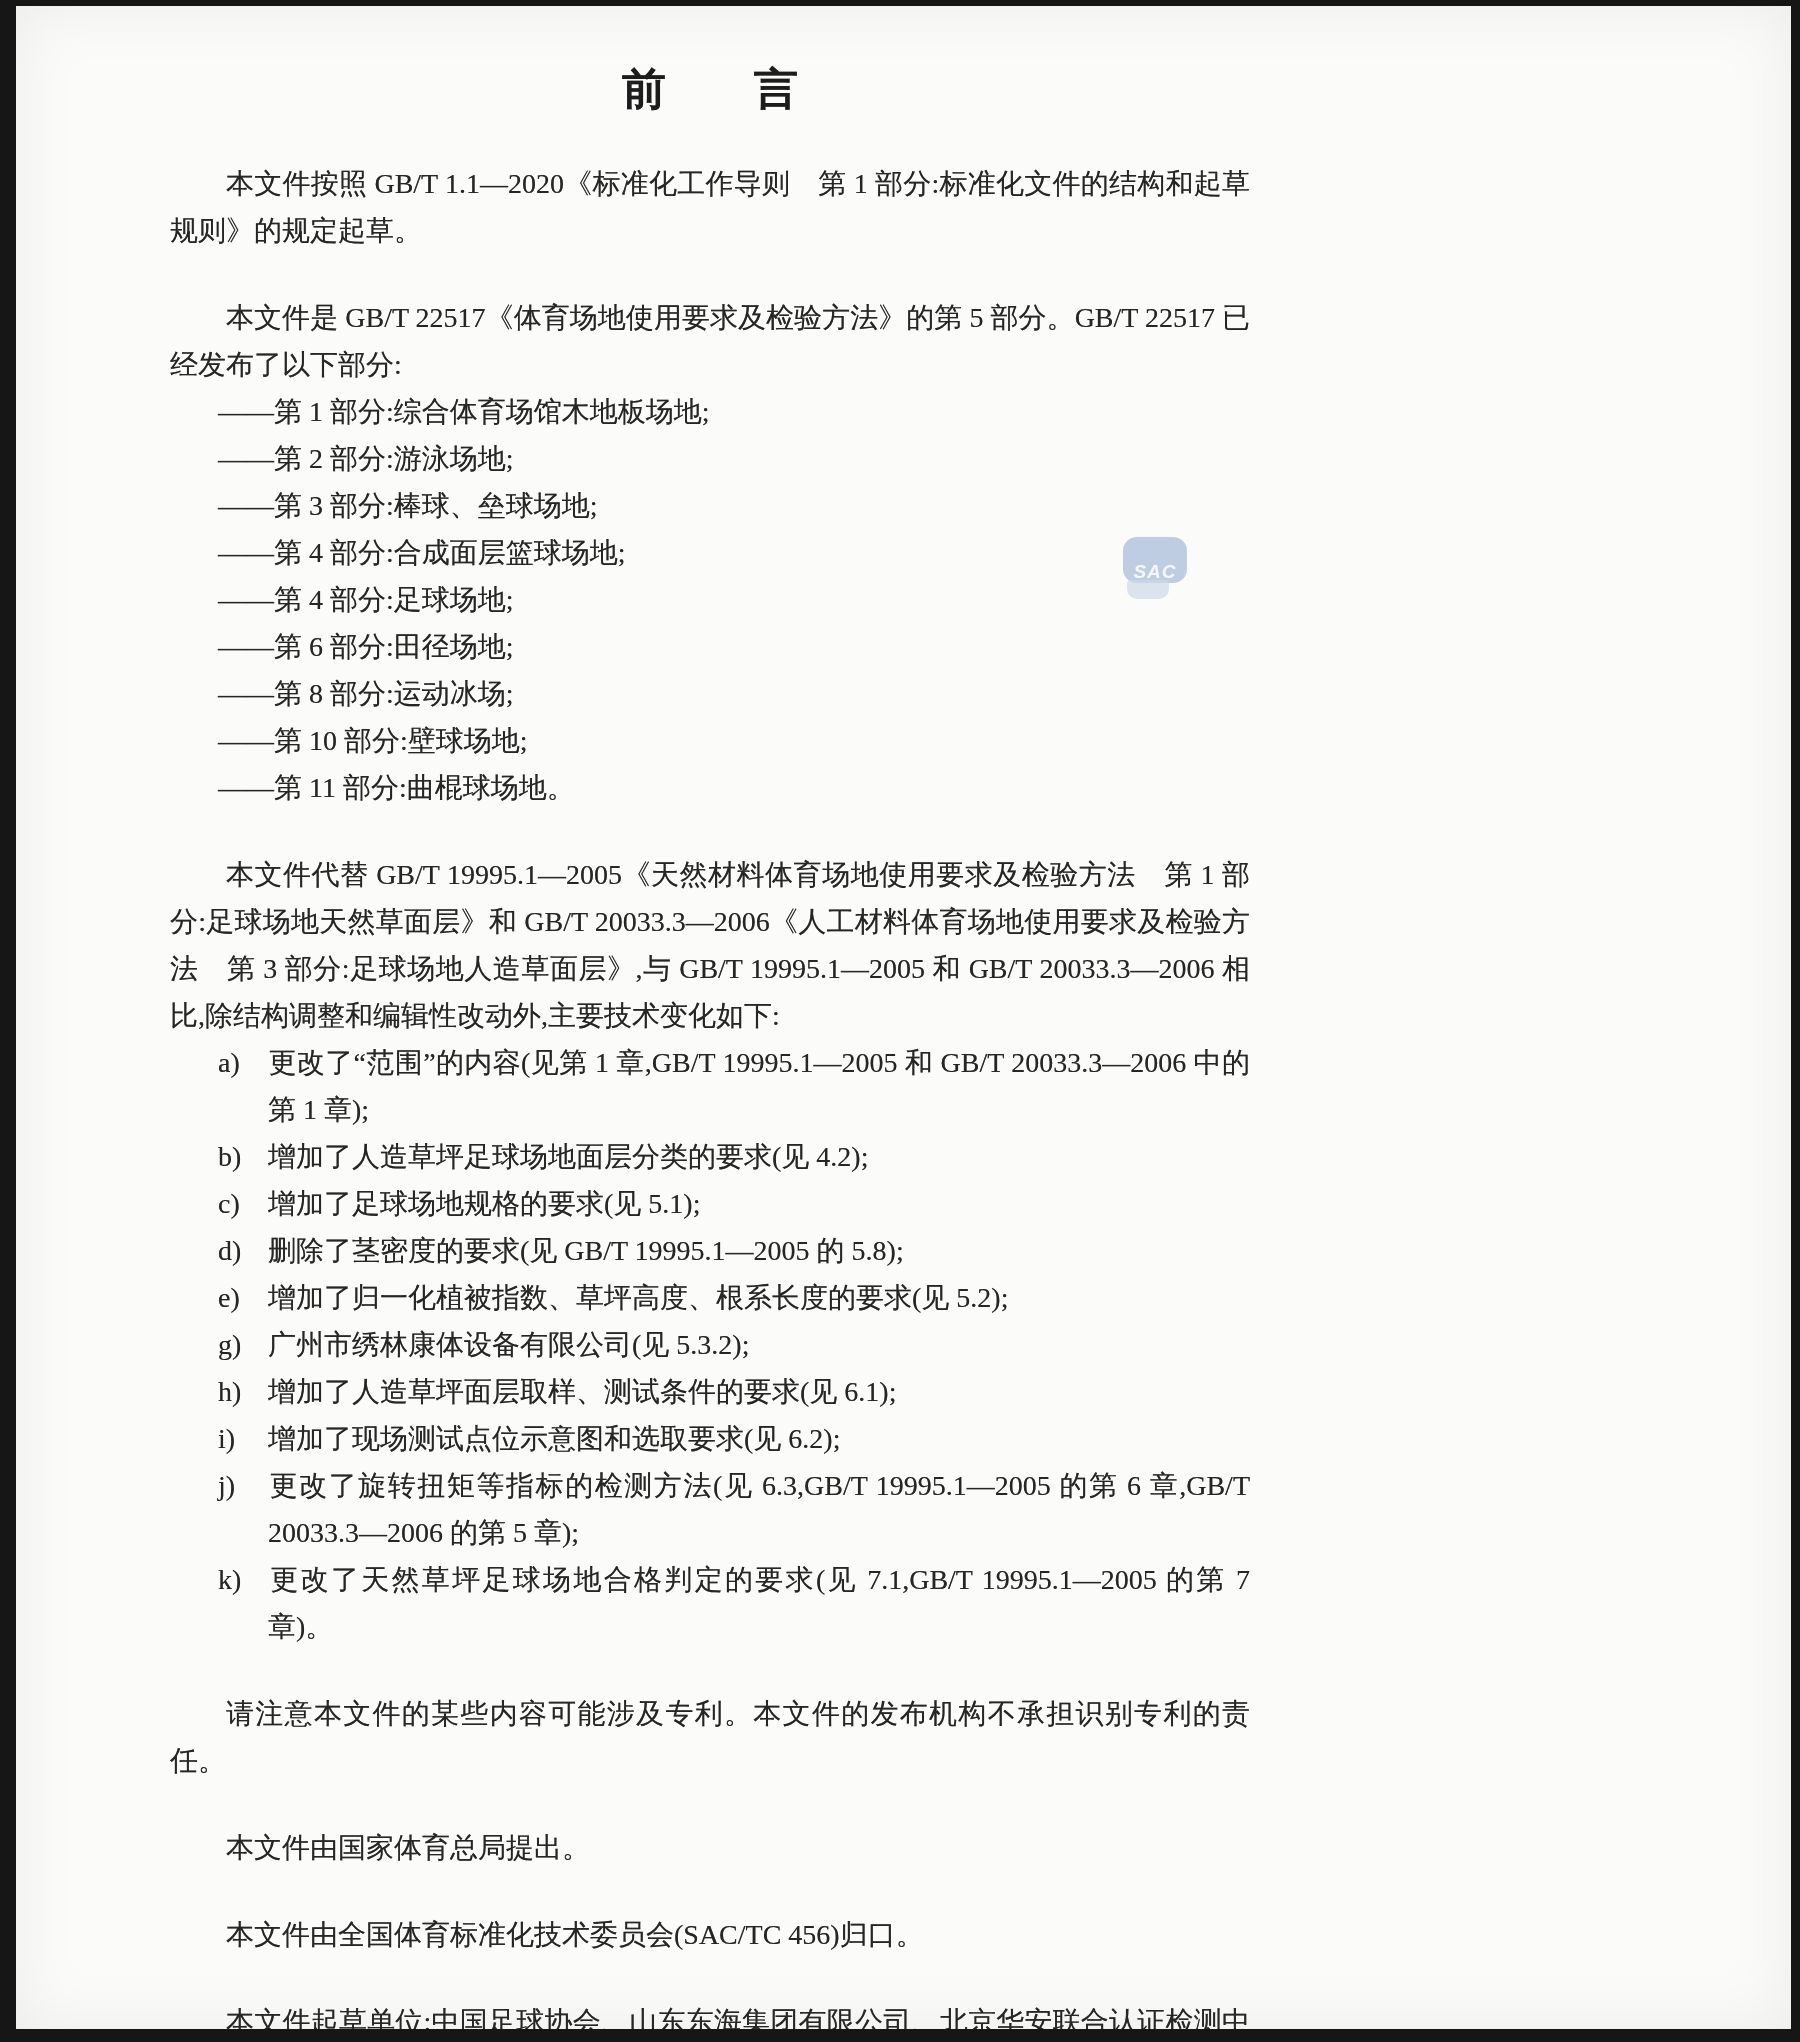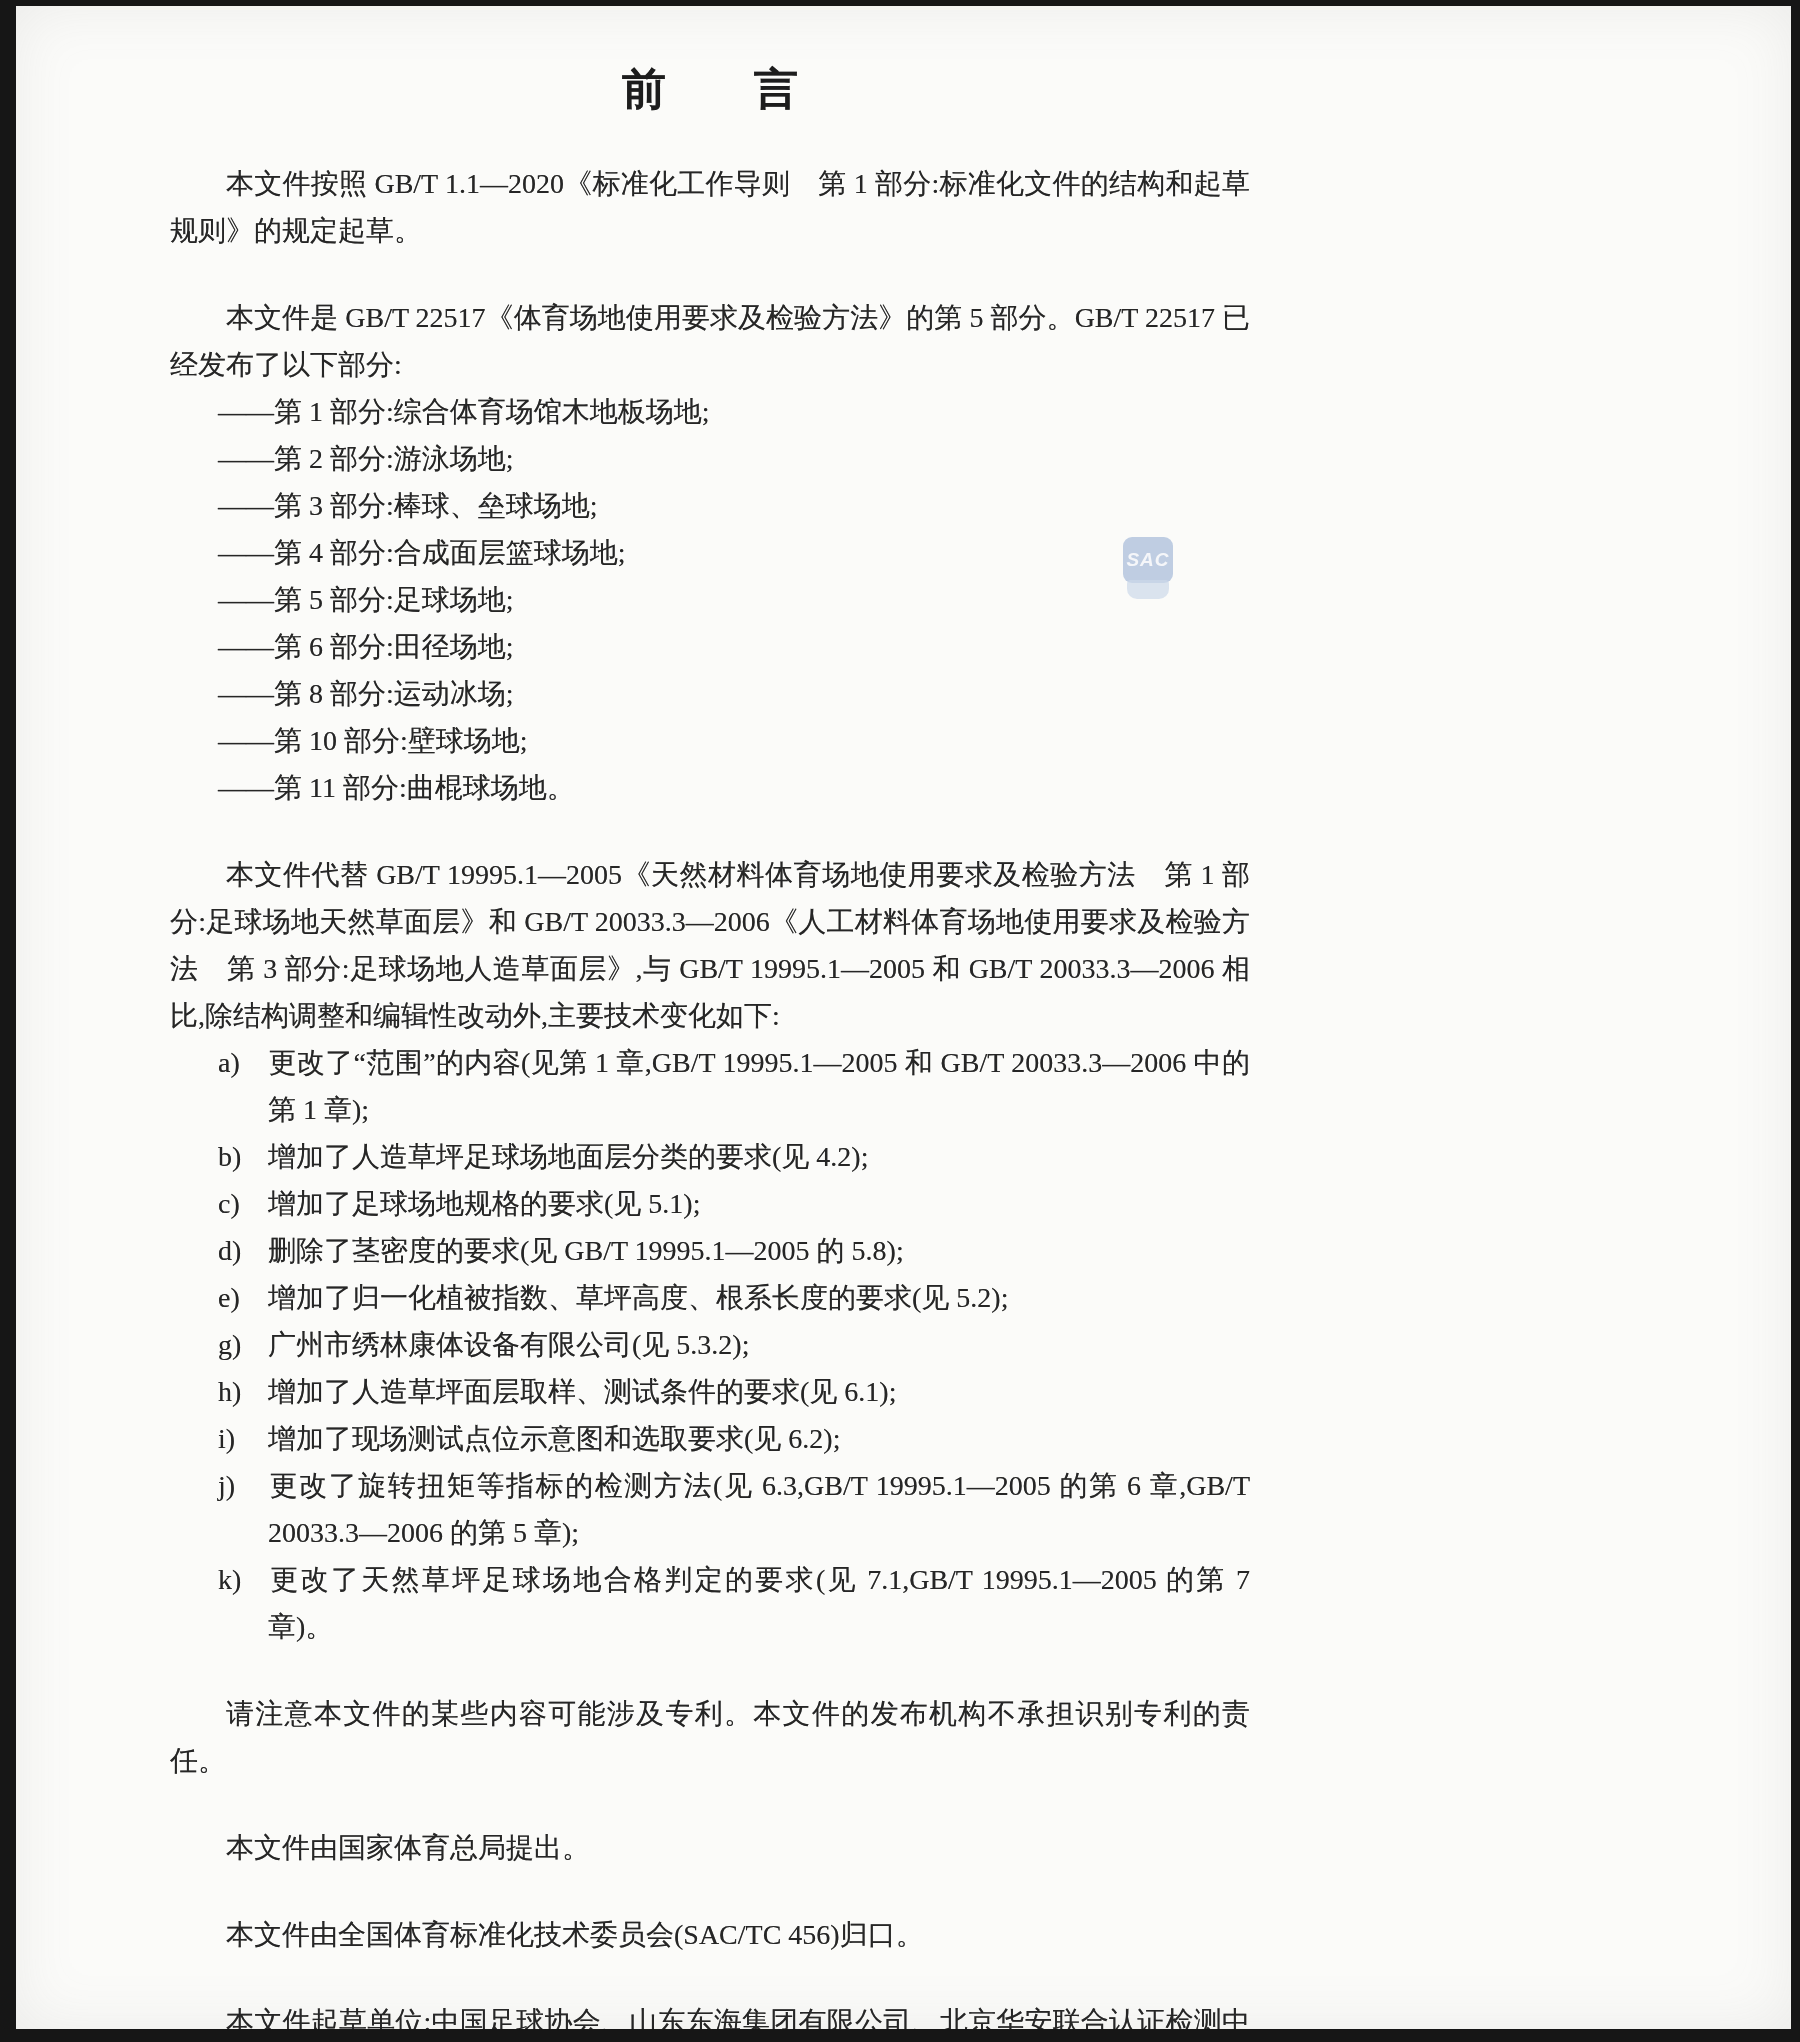--- a/index.html
+++ b/index.html
@@ -36,24 +36,24 @@
     text-shadow:0 0 .6px rgba(0,0,0,.6);
   }
   p{margin:0;}
   .para{text-indent:2em;margin-top:40px;}
   .part{text-indent:48px;}
   .change{padding-left:98px;text-indent:-50px;}
   .clabel{display:inline-block;width:50px;text-indent:0;}
   .watermark{
     position:absolute;
     left:1107px;top:531px;
-    width:50px;height:46px;
+    width:64px;height:46px;
     background:#b5c6df;
-    border-radius:9px;
-    display:flex;align-items:center;justify-content:center;
+    border-radius:14px;
+    display:flex;align-items:flex-end;justify-content:center;
     opacity:.85;
   }
   .watermark span{
     color:#f4f6fa;
     font-size:19px;
     font-weight:700;
     font-style:italic;
     font-family:"Liberation Sans","DejaVu Sans",sans-serif;
     letter-spacing:1px;
   }
@@ -81,21 +81,21 @@
     <h1 class="fw-title">前　　言</h1>
 
     <p class="para">本文件按照 GB/T 1.1—2020《标准化工作导则　第 1 部分:标准化文件的结构和起草规则》的规定起草。</p>
     <p class="para">本文件是 GB/T 22517《体育场地使用要求及检验方法》的第 5 部分。GB/T 22517 已经发布了以下部分:</p>
 
     <div>
       <p class="part">——第 1 部分:综合体育场馆木地板场地;</p>
       <p class="part">——第 2 部分:游泳场地;</p>
       <p class="part">——第 3 部分:棒球、垒球场地;</p>
       <p class="part">——第 4 部分:合成面层篮球场地;</p>
-      <p class="part">——第 5 部分:足球场地;</p>
+      <p class="part">——第 4 部分:足球场地;</p>
       <p class="part">——第 6 部分:田径场地;</p>
       <p class="part">——第 8 部分:运动冰场;</p>
       <p class="part">——第 10 部分:壁球场地;</p>
       <p class="part">——第 11 部分:曲棍球场地。</p>
     </div>
 
     <p class="para">本文件代替 GB/T 19995.1—2005《天然材料体育场地使用要求及检验方法　第 1 部分:足球场地天然草面层》和 GB/T 20033.3—2006《人工材料体育场地使用要求及检验方法　第 3 部分:足球场地人造草面层》,与 GB/T 19995.1—2005 和 GB/T 20033.3—2006 相比,除结构调整和编辑性改动外,主要技术变化如下:</p>
 
     <div>
       <p class="change"><span class="clabel">a)</span><span>更改了“范围”的内容(见第 1 章,GB/T 19995.1—2005 和 GB/T 20033.3—2006 中的第 1 章);</span></p>

